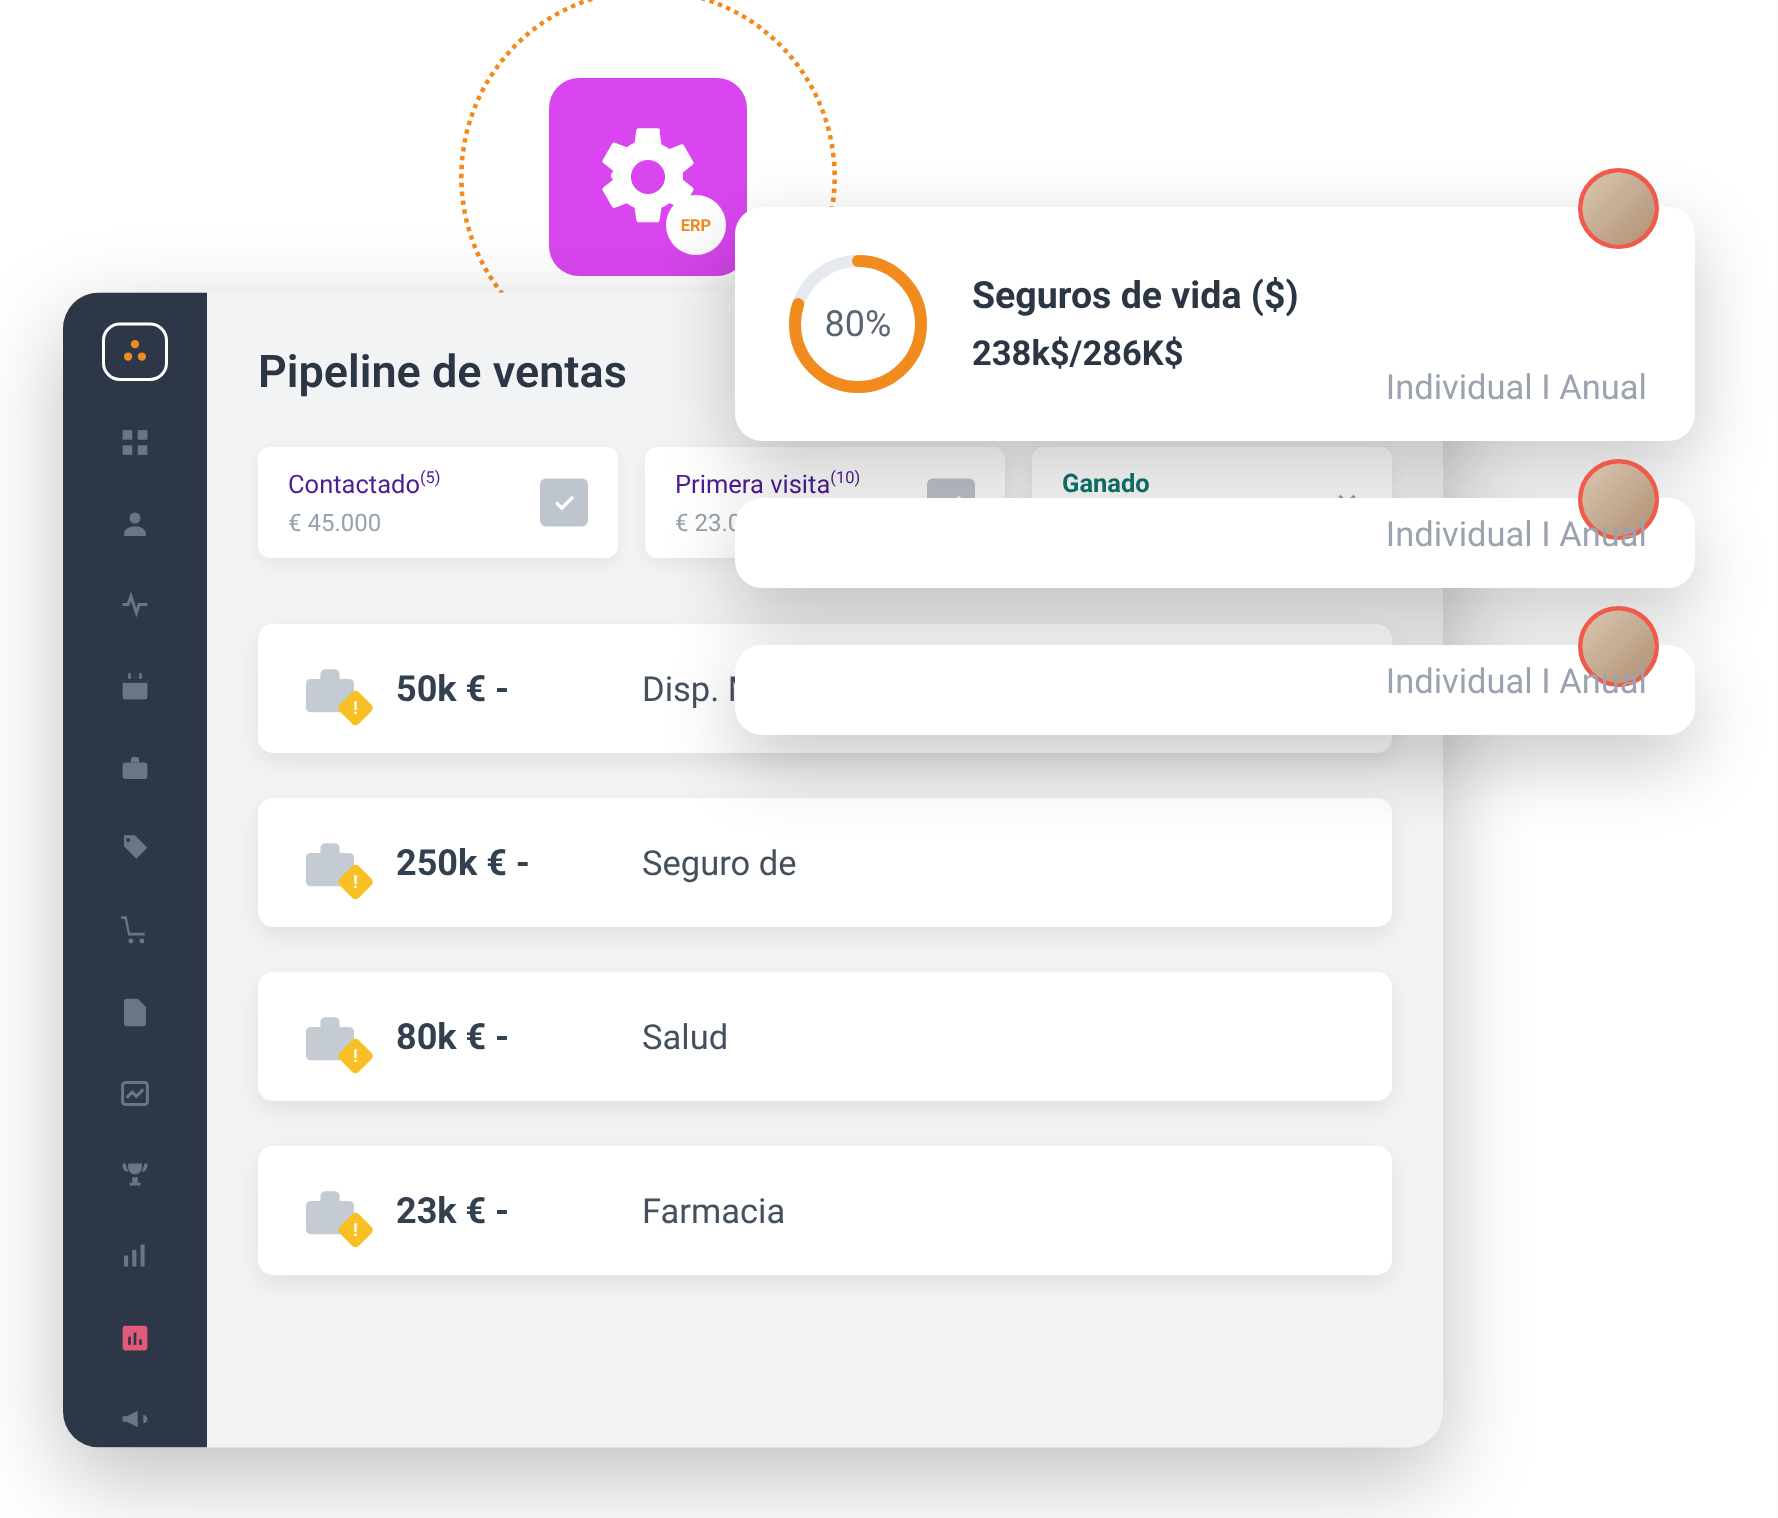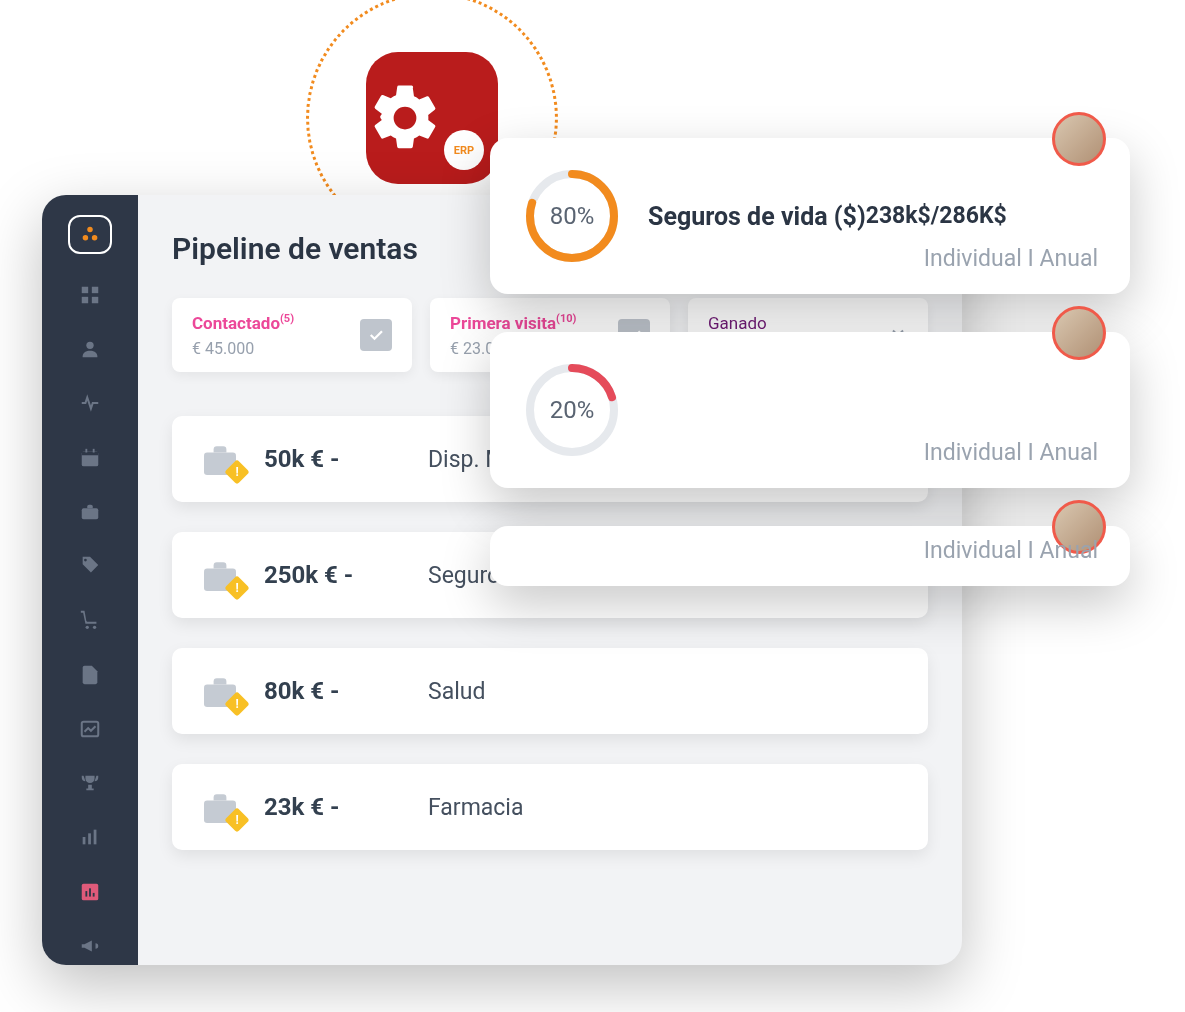--- a/index.html
+++ b/index.html
@@ -11,45 +11,45 @@
   .logo{width:44px;height:44px;border:2px solid #fff;border-radius:12px;display:flex;align-items:center;justify-content:center;color:#f28b1e;font-size:22px;margin-bottom:6px}
   .side-icon{width:44px;height:44px;display:flex;align-items:center;justify-content:center;color:#6b7586;cursor:pointer}
   .side-icon.active-row{color:#e05a7a}
   .side-icon svg{display:block}
 
   .content{position:absolute;left:96px;top:0;right:0;bottom:0;padding:36px 34px}
   .title{font-size:30px;font-weight:600;color:#2b3544;margin-bottom:32px}
   .stages{display:flex;gap:18px;margin-bottom:44px}
   .stage-card{position:relative;background:#fff;border-radius:8px;padding:14px 20px;min-width:240px;height:74px;box-shadow:0 4px 12px rgba(0,0,0,.06);display:flex;align-items:center;gap:16px}
   .stage-info{display:flex;flex-direction:column;gap:6px}
-  .stage-name{font-size:17px;color:#ec4899;font-weight:700}
+  .stage-name{font-size:17px;color:#4c1d95;font-weight:400}
   .stage-name sup{font-size:11px;vertical-align:super}
   .stage-amount{font-size:16px;color:#97a0ad}
   .stage-check{margin-left:auto;width:32px;height:32px;background:#bfc5cd;border-radius:4px;display:flex;align-items:center;justify-content:center;color:#fff}
-  .stage-card.won .stage-name{color:#701a75;font-weight:400}
+  .stage-card.won .stage-name{color:#0f766e;font-weight:700}
   .stage-card.won .chev{margin-left:auto;color:#97a0ad}
 
   .deals{display:flex;flex-direction:column;gap:30px}
   .deal{background:#fff;border-radius:10px;height:86px;display:flex;align-items:center;gap:24px;padding:0 28px;box-shadow:0 6px 16px rgba(0,0,0,.08)}
   .brief{position:relative;width:40px;height:32px;color:#c5cbd3;flex-shrink:0}
   .brief .warn{position:absolute;right:-6px;bottom:-6px;width:18px;height:18px;background:#f8c025;border-radius:3px;transform:rotate(45deg)}
   .brief .warn::after{content:"!";position:absolute;inset:0;transform:rotate(-45deg);color:#fff;font-weight:700;display:flex;align-items:center;justify-content:center;font-size:12px}
   .deal-amount{font-size:24px;font-weight:700;color:#33404f;min-width:140px}
   .deal-name{font-size:23px;color:#45505f}
 
-  .erp{position:absolute;left:366px;top:52px;width:132px;height:132px;background:#b91c1c;border-radius:32px;display:flex;align-items:center;justify-content:flex-start;color:#fff}
+  .erp{position:absolute;left:366px;top:52px;width:132px;height:132px;background:#d946ef;border-radius:20px;display:flex;align-items:center;justify-content:center;color:#fff}
   .erp-circle{position:absolute;left:306px;top:-8px;width:252px;height:252px;border:3px dotted #f28b1e;border-radius:50%;pointer-events:none}
   .erp-badge{position:absolute;right:14px;bottom:14px;width:40px;height:40px;background:#fff;border-radius:50%;color:#f28b1e;display:flex;align-items:center;justify-content:center;font-size:11px;font-weight:700}
 
   .kpis{position:absolute;left:490px;top:138px;display:flex;flex-direction:column;gap:38px}
   .kpi{position:relative;width:640px;background:#fff;border-radius:18px;padding:30px 34px;display:flex;align-items:center;gap:28px;box-shadow:0 18px 50px rgba(0,0,0,.22)}
   .ring{width:96px;height:96px;flex-shrink:0;position:relative}
   .ring svg{transform:rotate(-90deg)}
   .ring .pct{position:absolute;inset:0;display:flex;align-items:center;justify-content:center;font-size:24px;font-weight:400;color:#5a6472}
-  .kpi-main{flex:1;display:flex;flex-direction:row;}
+  .kpi-main{flex:1;display:flex;flex-direction:column;gap:10px}
   .kpi-title{font-size:25px;font-weight:700;color:#2b3544}
   .kpi-value{font-size:23px;font-weight:700;color:#2b3544}
   .kpi-value .muted{color:#b3bac4;font-weight:600}
   .kpi-meta{position:absolute;right:32px;bottom:22px;font-size:23px;color:#9aa3af}
   .avatars{position:absolute;right:24px;top:-26px;display:flex}
   .avatar{width:54px;height:54px;border-radius:50%;border:3px solid #f05a4a;background:linear-gradient(135deg,#d9c7b0,#b09074);margin-left:-12px}
   .avatar:first-child{margin-left:0}
   .avatar.b{background:linear-gradient(135deg,#c8d7e6,#7a8fa3)}
   .avatar.c{background:linear-gradient(135deg,#e6d0c8,#a37a6a)}
   .avatar.d{background:linear-gradient(135deg,#d0c8e6,#8a7aa3)}
@@ -247,27 +247,20 @@
     <div class="kpi-main">
       <div class="kpi-title">Seguros de vida ($)</div>
       <div class="kpi-value">238k$/286K$</div>
     </div>
     <div class="kpi-meta">Individual I Anual</div>
   </div>
   <div class="kpi">
     <div class="avatars">
           <div class="avatar "></div>
         </div>
-    <div class="ring">
-      <svg width="96" height="96">
-            <circle cx="48" cy="48" r="42" stroke="#e6e9ed" stroke-width="8" fill="none"></circle>
-            <circle cx="48" cy="48" r="42" stroke="#e54b5a" stroke-width="8" fill="none" stroke-linecap="round" stroke-dasharray="52.8 263.89378290154264"></circle>
-          </svg>
-      <div class="pct">20%</div>
-    </div>
     <div class="kpi-meta">Individual I Anual</div>
   </div>
   <div class="kpi">
     <div class="avatars">
           <div class="avatar "></div>
         </div>
     <div class="kpi-meta">Individual I Anual</div>
   </div>
     </div>
 

